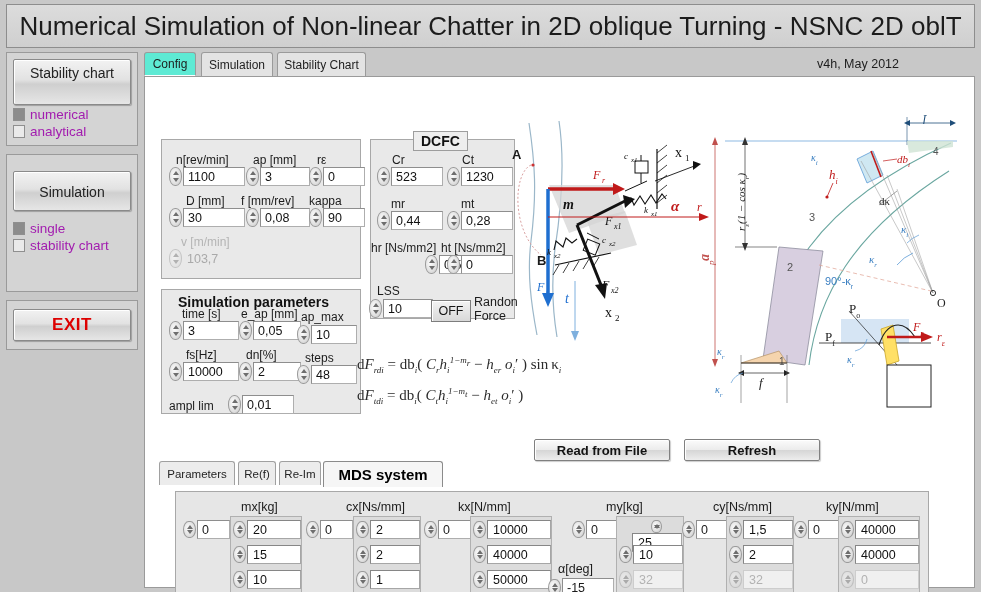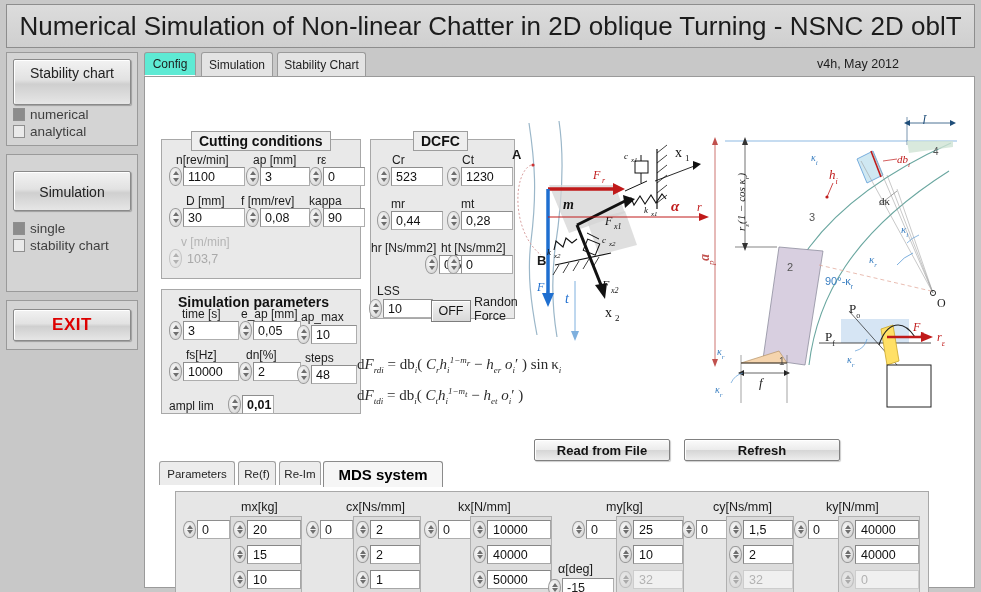--- a/index.html
+++ b/index.html
@@ -44,21 +44,21 @@
     user-select:none;
   }
   #sb-stability-btn { height:46px; line-height:20px; padding-top:3px; }
   #sb-simulation-btn { height:40px; line-height:32px; margin-top:10px; }
   .radio-row { display:flex; align-items:center; margin-top:2px; }
   .radio-box {
     width:12px; height:13px; border:1px solid #8f8f8f; margin-right:5px;
     background:#eaeaea;
   }
   .radio-box.on { background:#8c8c8c; }
-  .radio-label { font-size:13.5px; color:#404040; }
+  .radio-label { font-size:13.5px; color:#a21caf; }
   #sb-group-2 { height:138px; }
   #exit-group { padding:8px 6px; }
   #exit-btn {
     font-size:17px; font-weight:bold; color:#dd0000; letter-spacing:.5px;
     padding:5px 8px;
   }
 
   
   #tab-shell { position:absolute; left:144px; top:52px; width:831px; height:536px; }
   #tab-strip { position:relative; height:24px; }
@@ -179,21 +179,21 @@
 
   .act-btn {
     position:absolute; top:2px; height:22px;
     background: linear-gradient(#fbfbfb 0%, #ececec 48%, #d6d6d6 52%, #ededed 100%);
     border:1px solid #808080; border-radius:2px;
     display:flex; align-items:center; justify-content:center;
     font-size:13px; font-weight:bold; color:#131313; cursor:pointer;
     box-shadow: inset 1px 1px 0 #fff, 1px 1px 1px rgba(0,0,0,.2);
   }
   #btn-read-file { left:375px; width:136px; }
-  #btn-refresh   { left:525px; width:156px; }
+  #btn-refresh   { left:525px; width:136px; }
   #btn-reset     { left:675px; width:136px; }
 
   
   #mds-panel {
     position:absolute; left:30px; top:414px; width:754px; height:130px;
     background:#e6e6e6; border:1px solid #a8a8a8;
   }
   .col-head {
     position:absolute; font-size:12.5px; color:#1b1b1b; white-space:nowrap;
   }
@@ -257,21 +257,20 @@
   <div id="tab-strip">
     <div class="tab active" id="tab-config">Config</div>
     <div class="tab" id="tab-simulation">Simulation</div>
     <div class="tab" id="tab-stability">Stability Chart</div>
     <div id="version-label">v4h, May 2012</div>
   </div>
 
   <div id="tab-body">
 
     <div class="sect" id="panel-cutting"></div>
-    <div class="sect-title" id="title-cutting">Cutting conditions</div>
 
     <div class="cap" style="left:31px; top:76px;">n[rev/min]</div>
     <div class="fld" style="left:24px; top:90px;">
       <span class="spin"></span>
       <span class="txtbox" style="width:62px;">1100</span>
     </div>
 
     <div class="cap" style="left:108px; top:76px;">ap [mm]</div>
     <div class="fld" style="left:101px; top:90px;">
       <span class="spin"></span>
@@ -391,21 +390,21 @@
 
     <div class="cap" style="left:160px; top:274px;">steps</div>
     <div class="fld" style="left:152px; top:288px;">
       <span class="spin"></span>
       <span class="txtbox" style="width:46px;">48</span>
     </div>
 
     <div class="cap" style="left:24px;  top:322px;">ampl lim</div>
     <div class="fld" style="left:83px;  top:318px;">
       <span class="spin"></span>
-      <span class="txtbox" style="width:32px;font-weight:bold;">0,01</span>
+      <span class="txtbox" style="width:52px;">0,01</span>
     </div>
 
     <div id="equations">
       <div class="eq">
         d<i>F</i><sub>rdi</sub> = db<sub>i</sub>( <i>C</i><sub>r</sub><i>h</i><sub>i</sub><sup>1−m<sub>r</sub></sup> − <i>h</i><sub>er</sub> <i>o</i><sub>i</sub>′ ) sin κ<sub>i</sub>
       </div>
       <div class="eq">
         d<i>F</i><sub>tdi</sub> = db<sub>i</sub>( <i>C</i><sub>t</sub><i>h</i><sub>i</sub><sup>1−m<sub>t</sub></sup> − <i>h</i><sub>et</sub> <i>o</i><sub>i</sub>′ )
       </div>
     </div>
@@ -679,21 +678,21 @@
         <span class="spin sm"></span>
         <span class="idx-box" style="width:52px;">-15</span>
       </div>
 
       <div class="col-head" style="left:430px; top:8px;">my[kg]</div>
       <div class="idx-fld" style="left:396px; top:28px;">
         <span class="spin sm"></span>
         <span class="idx-box">0</span>
       </div>
       <div class="arr-col" style="left:440px; top:24px; width:68px; height:104px;"></div>
-      <div class="arr-cell" style="left:443px; top:28px;">
+      <div class="arr-cell" style="left:455px; top:28px;flex-direction:column;">
           <span class="spin sm"></span>
           <span class="arr-box" style="width:50px;">25</span>
         </div>
       <div class="arr-cell" style="left:443px; top:53px;">
           <span class="spin sm"></span>
           <span class="arr-box" style="width:50px;">10</span>
         </div>
       <div class="arr-cell" style="left:443px; top:78px;">
           <span class="spin sm dim"></span>
           <span class="arr-box dim" style="width:50px;">32</span>

